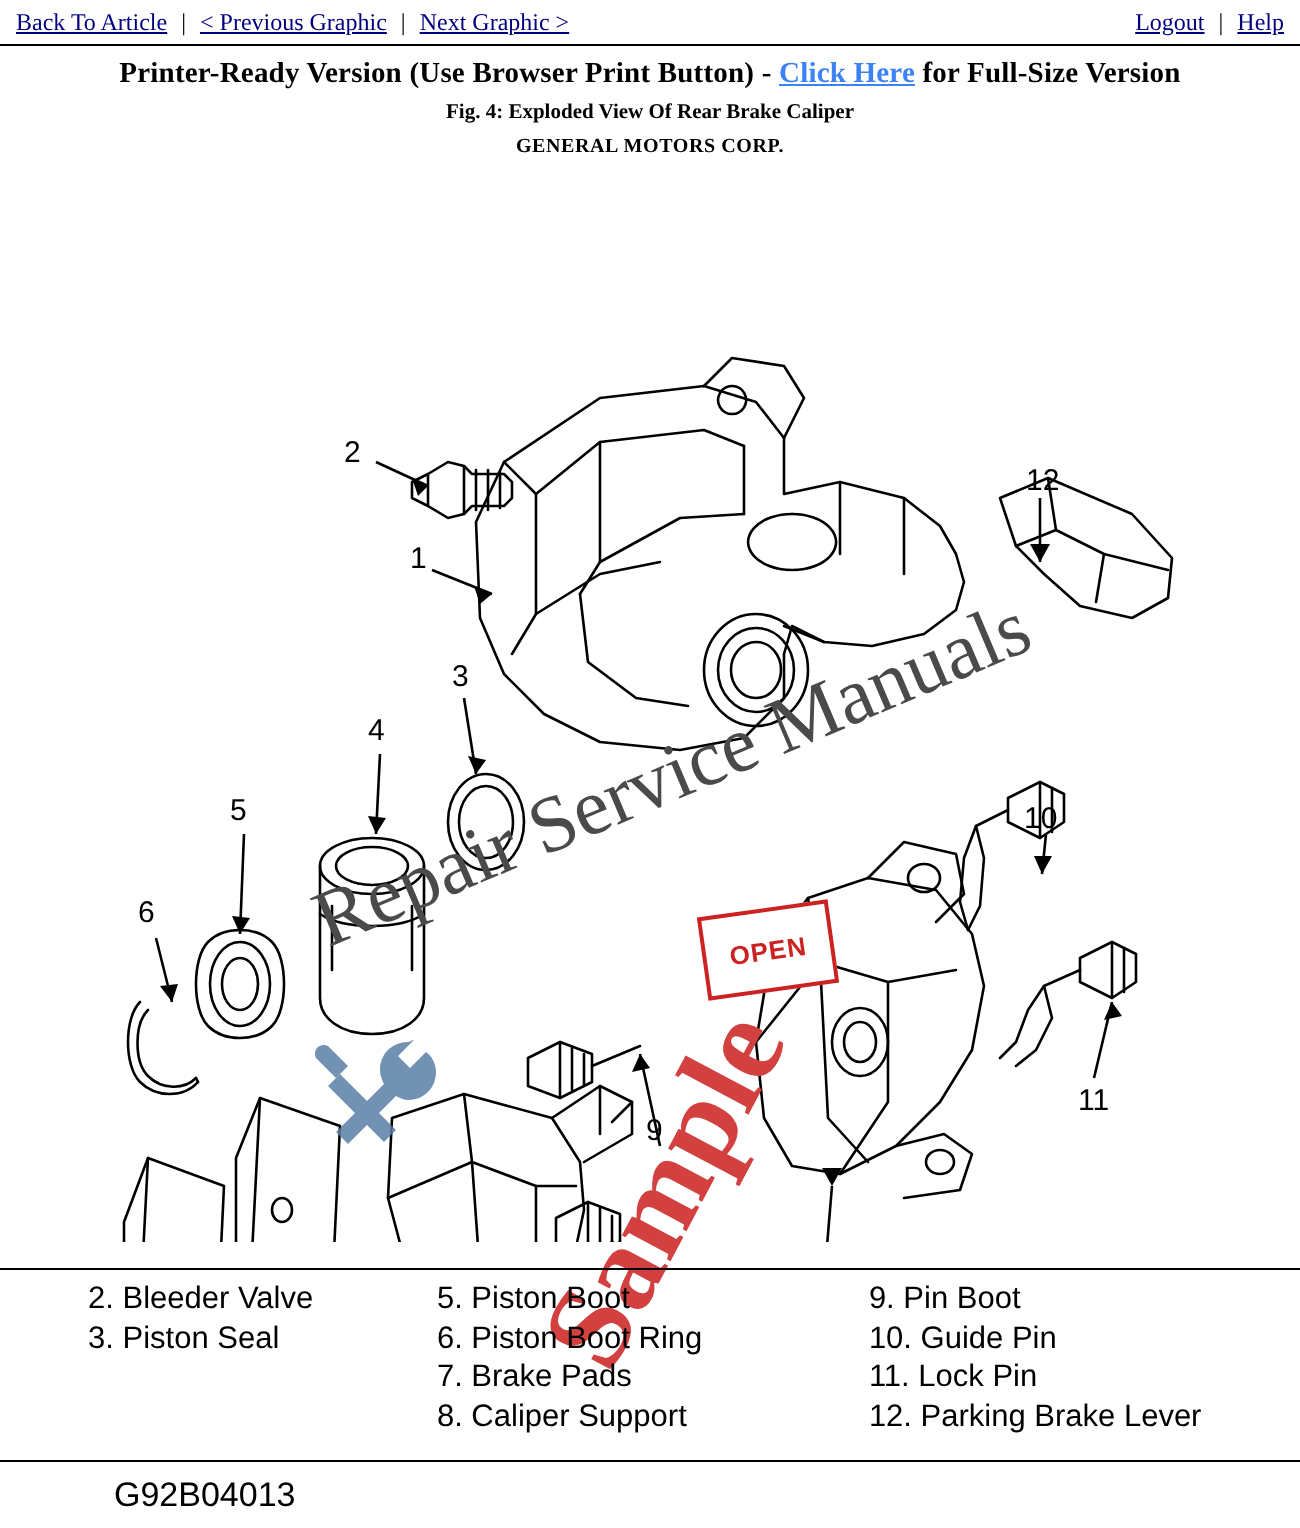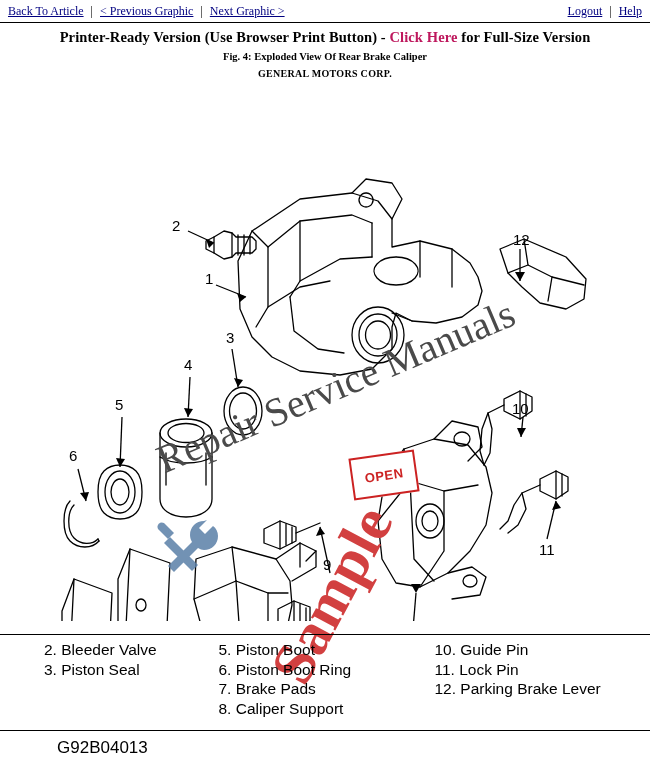--- a/index.html
+++ b/index.html
@@ -50,21 +50,22 @@
 
   
   .printline {
     text-align: center;
     font-size: 14.5px;
     font-weight: bold;
     margin-top: 6px;
     letter-spacing: 0.1px;
   }
   .printline a {
-    color: #be185d;
+    color: #3b82f6;
+    text-decoration: underline;
     cursor: pointer;
   }
   .figline {
     text-align: center;
     font-size: 10.5px;
     font-weight: bold;
     margin-top: 5px;
   }
   .corpline {
     text-align: center;
@@ -389,20 +390,21 @@
     <div class="legend-item">2. Bleeder Valve</div>
     <div class="legend-item">3. Piston Seal</div>
   </div>
   <div class="legend-col c2">
     <div class="legend-item">5. Piston Boot</div>
     <div class="legend-item">6. Piston Boot Ring</div>
     <div class="legend-item">7. Brake Pads</div>
     <div class="legend-item">8. Caliper Support</div>
   </div>
   <div class="legend-col c3">
+    <div class="legend-item">9. Pin Boot</div>
     <div class="legend-item">10. Guide Pin</div>
     <div class="legend-item">11. Lock Pin</div>
     <div class="legend-item">12. Parking Brake Lever</div>
   </div>
 </div>
 
 <div class="hline" style="top:730px;"></div>
 <div class="partnum">G92B04013</div>
 
 </body></html>

